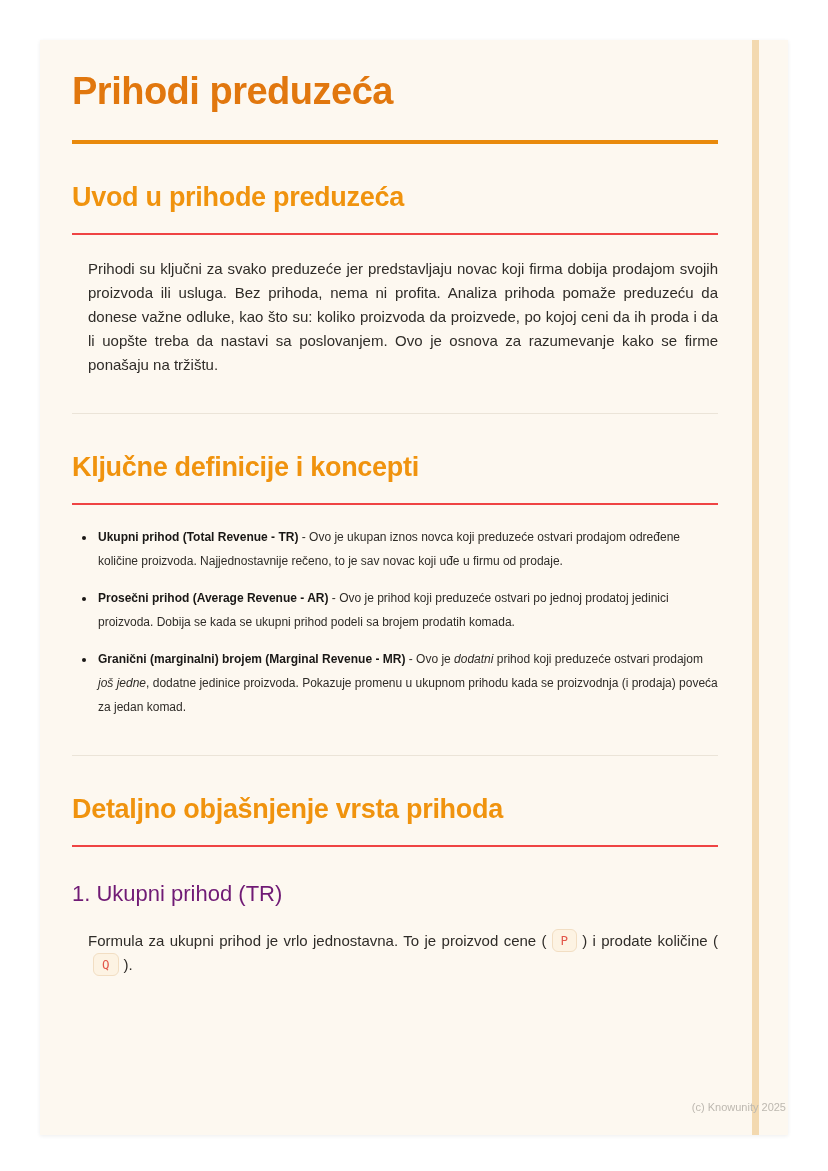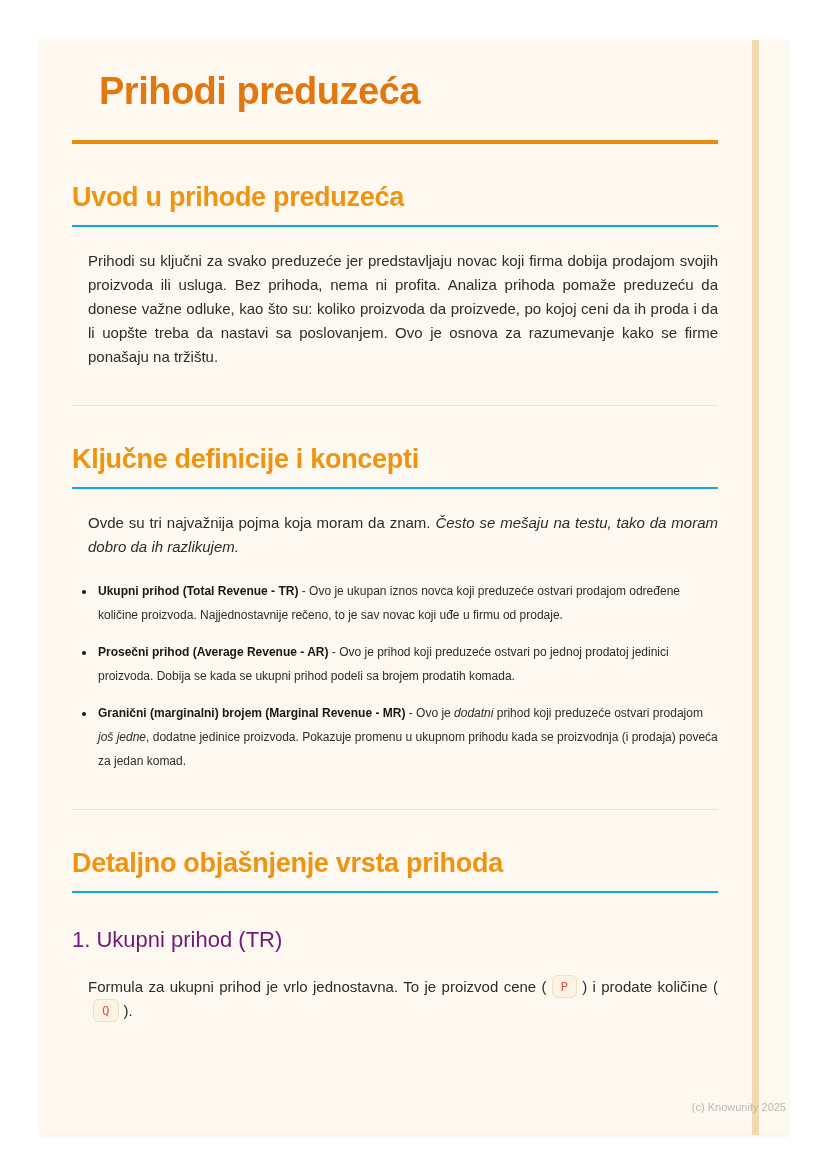--- a/index.html
+++ b/index.html
@@ -23,36 +23,35 @@
     top: 0; right: 29px;
     width: 7px; height: 100%;
     background: #f3d9b0;
   }
   h1.page-title {
     font-size: 38px;
     font-weight: bold;
     color: #e1770e;
     letter-spacing: -0.5px;
     line-height: 1.15;
-    margin-left: 27px;
   }
   .title-rule {
     border: none;
     height: 4px;
     background: #e98a0c;
     margin-top: 26px;
   }
   h2.section-heading {
     font-size: 27px;
     font-weight: bold;
     color: #f0930e;
     letter-spacing: -0.3px;
     margin-top: 38px;
-    padding-bottom: 12px;
-    border-bottom: 2px solid #0ea5e9;
+    padding-bottom: 20px;
+    border-bottom: 2px solid #ef4444;
   }
   h3.sub-heading {
     font-size: 22px;
     font-weight: normal;
     color: #701a75;
     margin-top: 34px;
   }
   p.body-text {
     margin-top: 22px;
     font-size: 15px;
@@ -112,21 +111,20 @@
 
   <section>
     <h2 class="section-heading">Uvod u prihode preduzeća</h2>
     <p class="body-text justify">Prihodi su ključni za svako preduzeće jer predstavljaju novac koji firma dobija prodajom svojih proizvoda ili usluga. Bez prihoda, nema ni profita. Analiza prihoda pomaže preduzeću da donese važne odluke, kao što su: koliko proizvoda da proizvede, po kojoj ceni da ih proda i da li uopšte treba da nastavi sa poslovanjem. Ovo je osnova za razumevanje kako se firme ponašaju na tržištu.</p>
   </section>
 
   <hr class="divider">
 
   <section>
     <h2 class="section-heading">Ključne definicije i koncepti</h2>
-    <p class="body-text justify"><span>Ovde su tri najvažnija pojma koja moram da znam. </span><em>Često se mešaju na testu, tako da moram dobro da ih razlikujem.</em></p>
 
     <ul class="def-list">
       <li><strong>Ukupni prihod (Total Revenue - TR)</strong><span> - Ovo je ukupan iznos novca koji preduzeće ostvari prodajom određene količine proizvoda. Najjednostavnije rečeno, to je sav novac koji uđe u firmu od prodaje.</span></li>
       <li><strong>Prosečni prihod (Average Revenue - AR)</strong><span> - Ovo je prihod koji preduzeće ostvari po jednoj prodatoj jedinici proizvoda. Dobija se kada se ukupni prihod podeli sa brojem prodatih komada.</span></li>
       <li><strong>Granični (marginalni) brojem (Marginal Revenue - MR)</strong><span> - Ovo je </span><em>dodatni</em><span> prihod koji preduzeće ostvari prodajom </span><em>još jedne</em><span>, dodatne jedinice proizvoda. Pokazuje promenu u ukupnom prihodu kada se proizvodnja (i prodaja) poveća za jedan komad.</span></li>
     </ul>
   </section>
 
   <hr class="divider">
 

